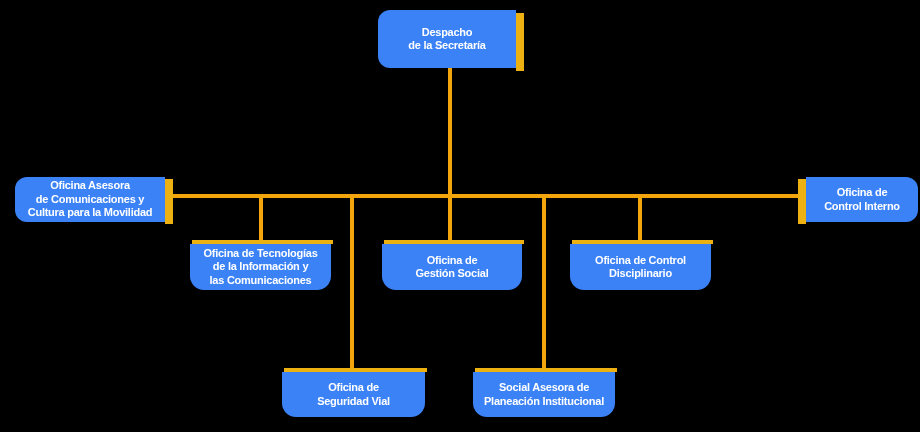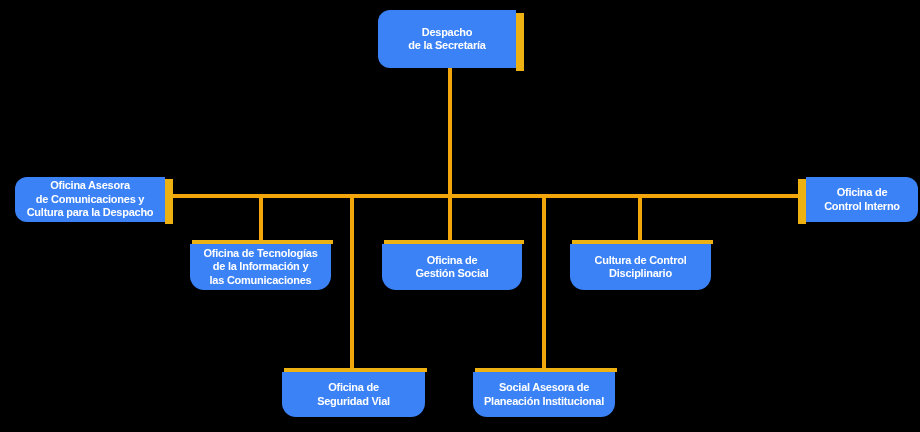--- a/index.html
+++ b/index.html
@@ -63,21 +63,21 @@
   <div class="node round-left" style="left:378px; top:10px; width:138px; height:58px;">
     <span class="accent accent-right"></span>
     <span class="label">Despacho
 de la Secretaría</span>
   </div>
 
   <div class="node round-left" style="left:15px; top:177px; width:150px; height:45px;">
     <span class="accent accent-right-sm"></span>
     <span class="label">Oficina Asesora
 de Comunicaciones y
-Cultura para la Despacho</span>
+Cultura para la Movilidad</span>
   </div>
 
   <div class="node round-right" style="left:806px; top:177px; width:112px; height:45px;">
     <span class="accent accent-left"></span>
     <span class="label">Oficina de
 Control Interno</span>
   </div>
 
   <div class="node round-bottom" style="left:190px; top:244px; width:141px; height:46px;">
     <span class="accent accent-top"></span>
@@ -87,21 +87,21 @@
   </div>
 
   <div class="node round-bottom" style="left:382px; top:244px; width:140px; height:46px;">
     <span class="accent accent-top"></span>
     <span class="label">Oficina de
 Gestión Social</span>
   </div>
 
   <div class="node round-bottom" style="left:570px; top:244px; width:141px; height:46px;">
     <span class="accent accent-top"></span>
-    <span class="label">Cultura de Control
+    <span class="label">Oficina de Control
 Disciplinario</span>
   </div>
 
   <div class="node round-bottom" style="left:282px; top:372px; width:143px; height:45px;">
     <span class="accent accent-top"></span>
     <span class="label">Oficina de
 Seguridad Vial</span>
   </div>
 
   <div class="node round-bottom" style="left:473px; top:372px; width:142px; height:45px;">

